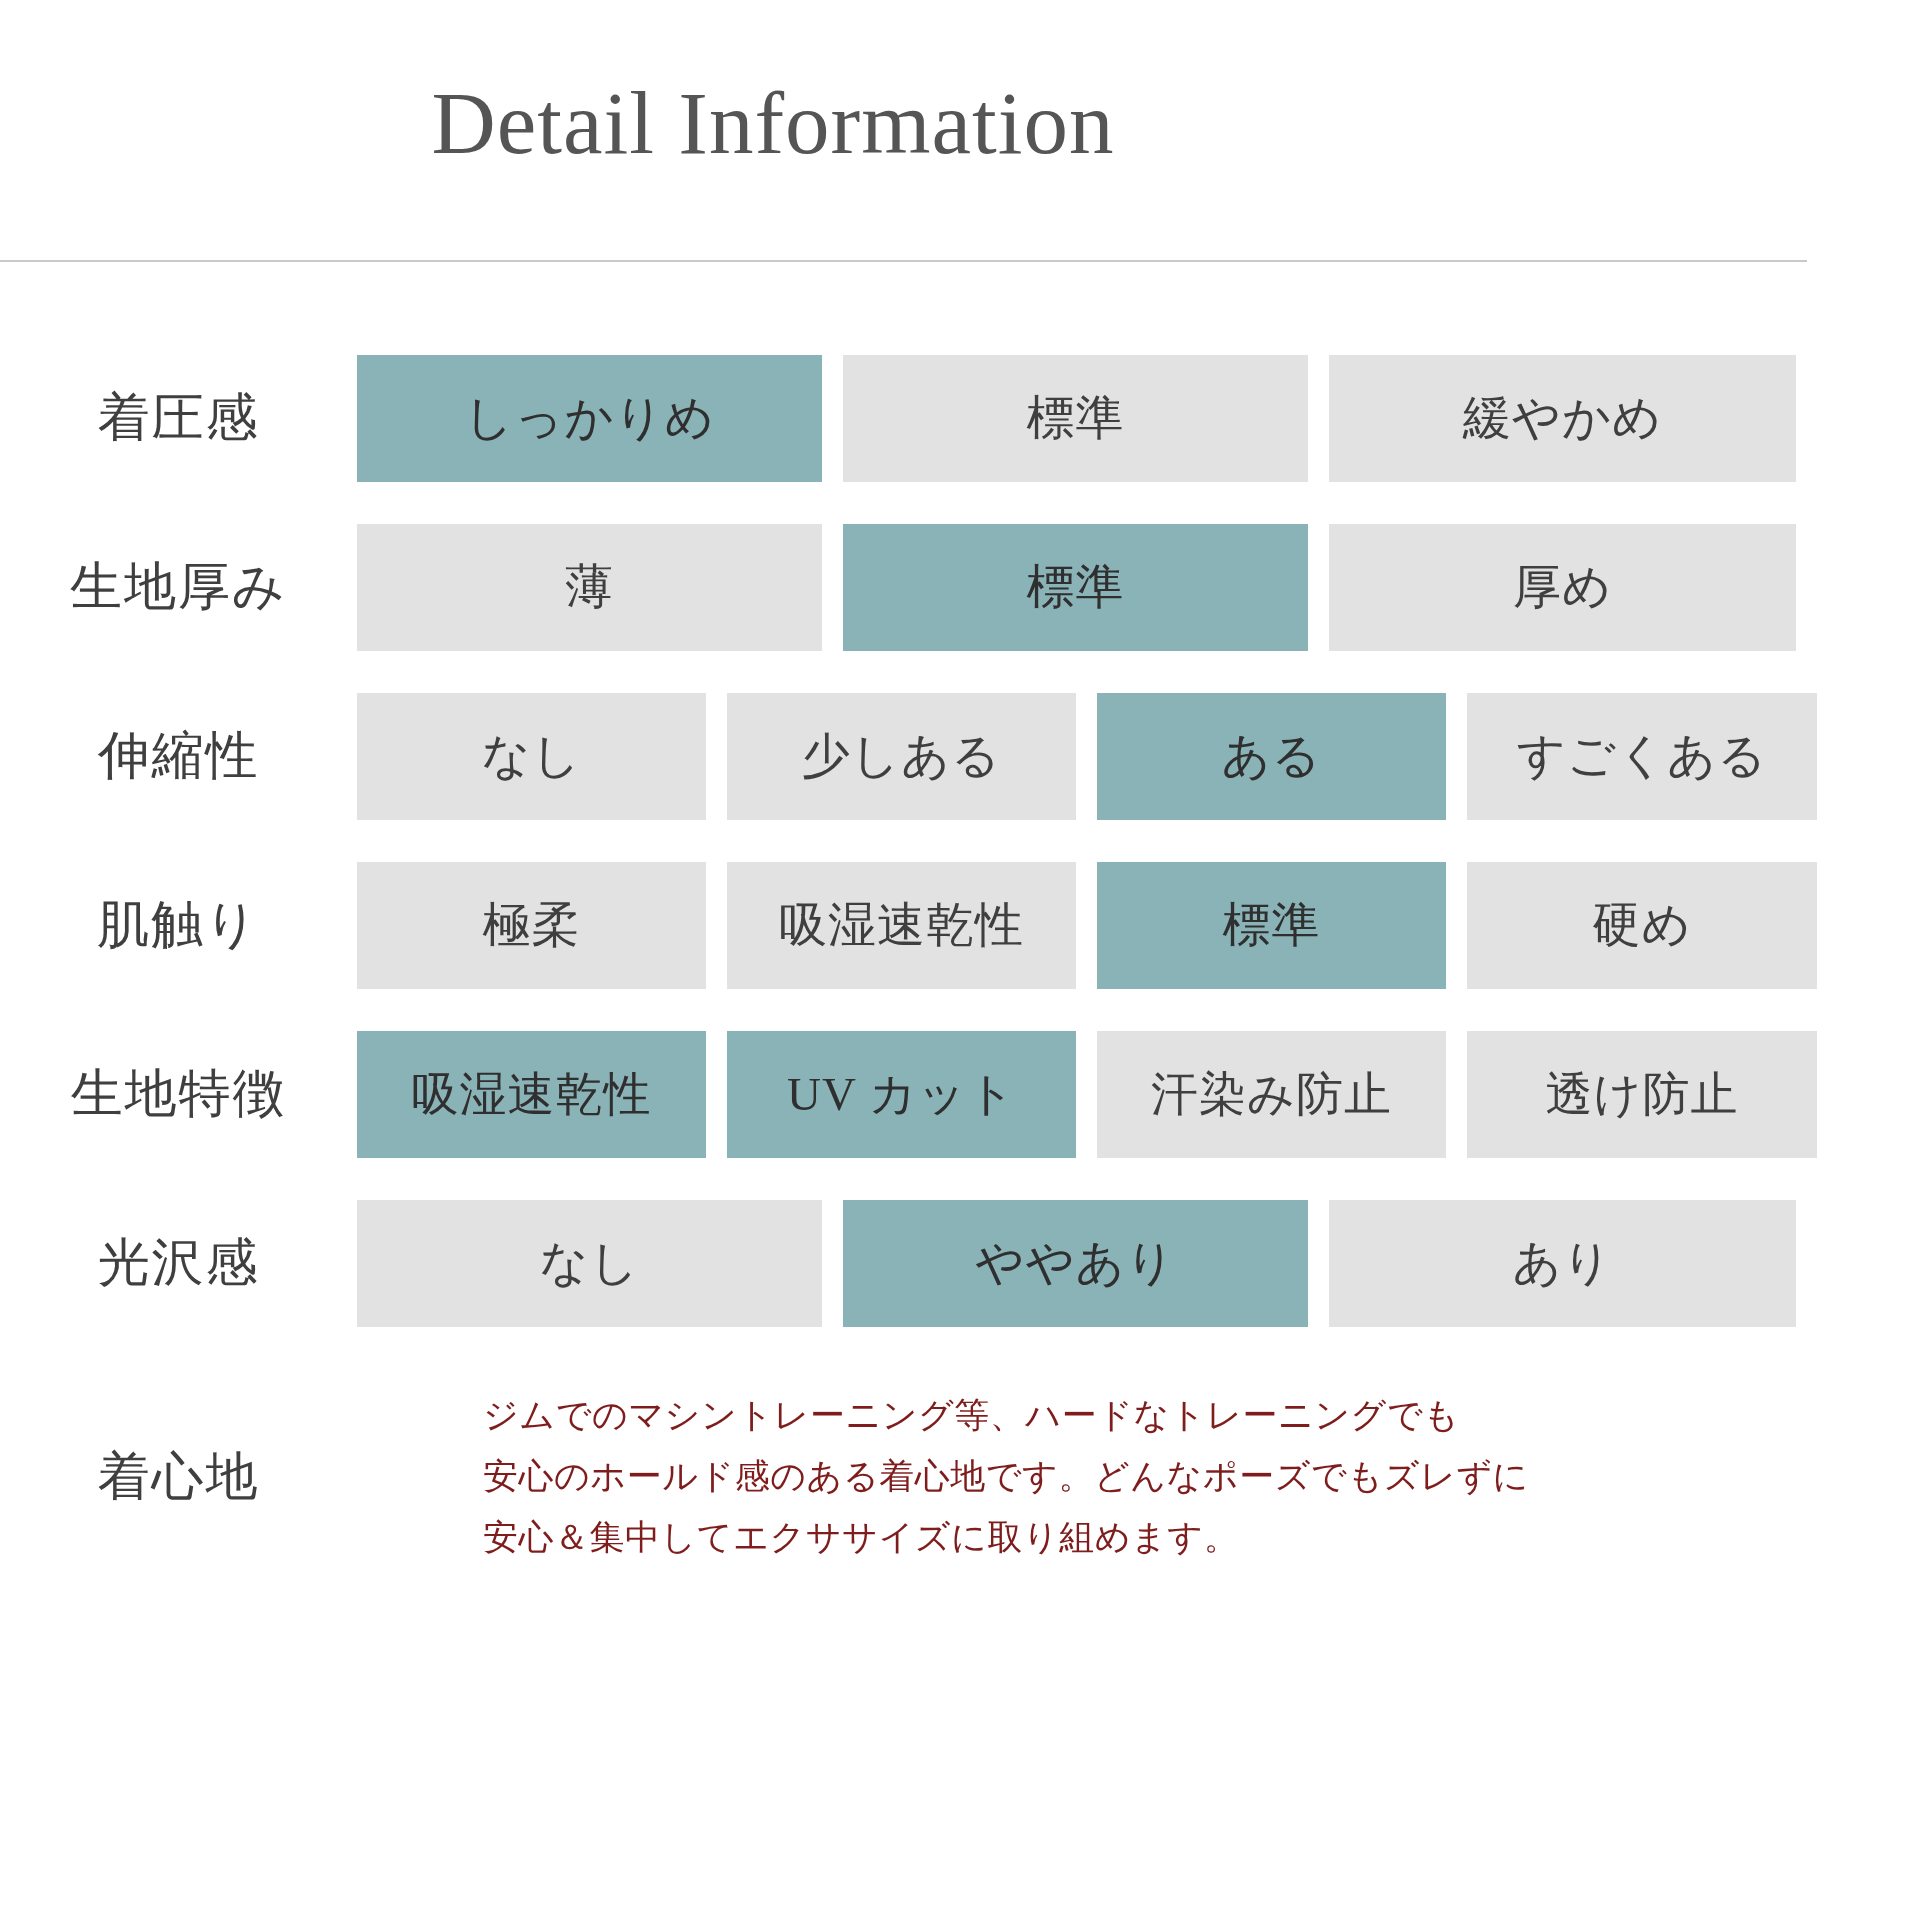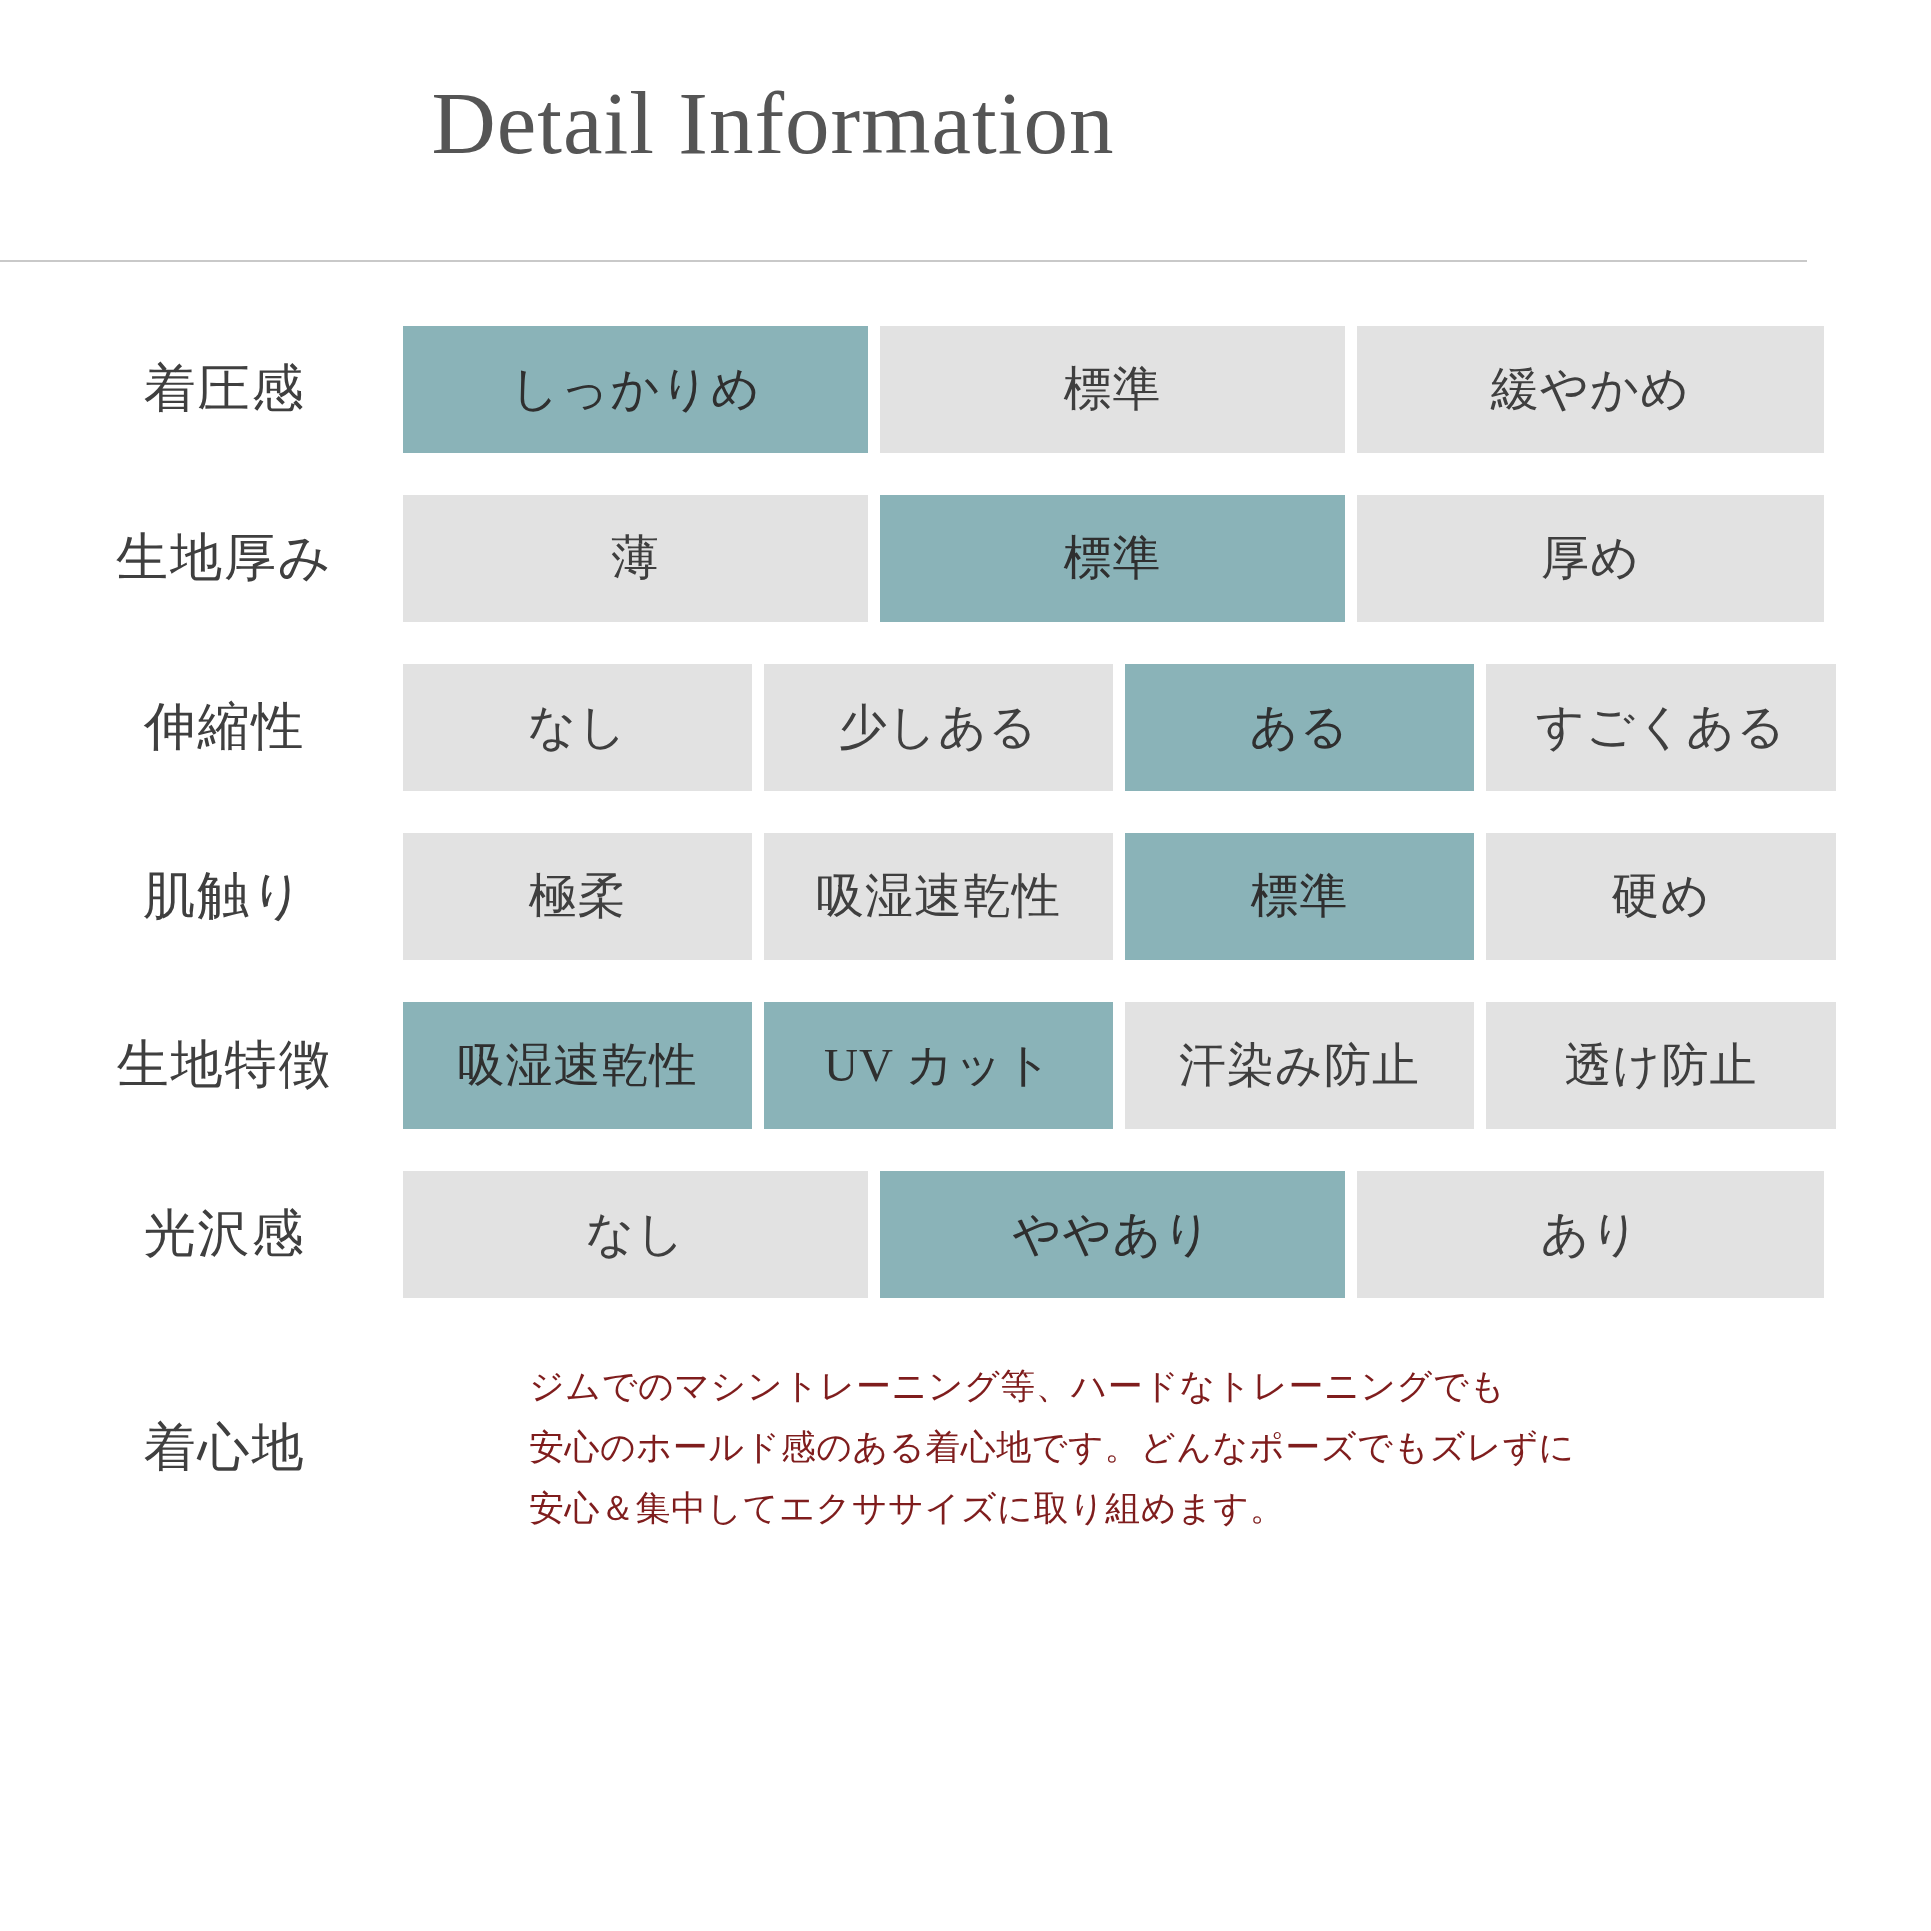--- a/index.html
+++ b/index.html
@@ -30,43 +30,42 @@
     padding-top: 75px;
     line-height: 1.1;
   }
   .divider {
     width: 1807px;
     height: 1.9px;
     background: #c9c9c9;
     margin: 87px auto 0 auto;
   }
   .table {
-    margin-top: 64px;
-    padding-left: 46px;
+    margin-top: 93px;
     padding-right: 46px;
     box-sizing: border-box;
   }
   .row {
     display: flex;
     align-items: center;
     margin-bottom: 42px;
   }
   .row-label {
     width: 357px;
     flex: 0 0 357px;
     text-align: center;
     font-size: 52px;
     font-family: "Liberation Serif", serif;
     color: #3f3f3f;
     letter-spacing: 1.9px;
   }
   .options {
     display: flex;
     flex: 1 1 auto;
-    gap: 12px;
+    gap: 21px;
     height: 127px;
   }
   .opt {
     background: #e2e2e2;
     display: flex;
     align-items: center;
     justify-content: center;
     font-size: 48px;
     color: #3f3f3f;
     letter-spacing: 1px;

